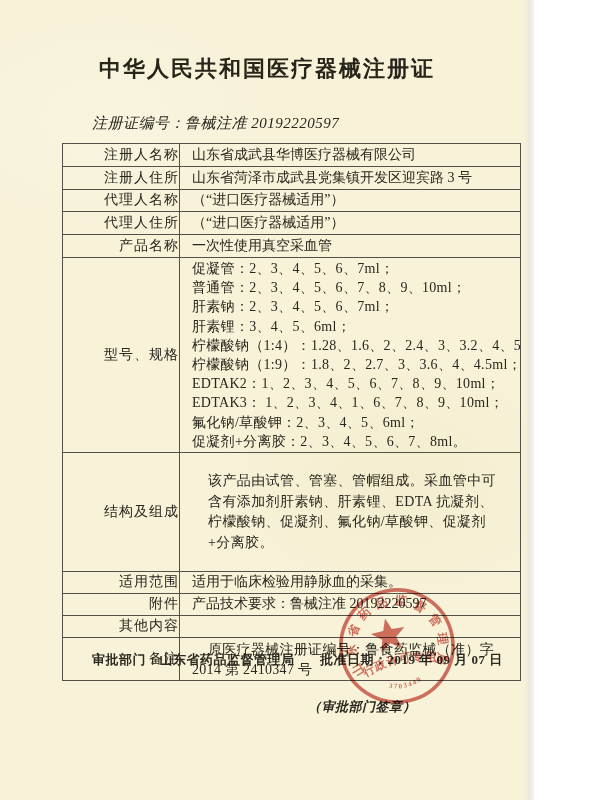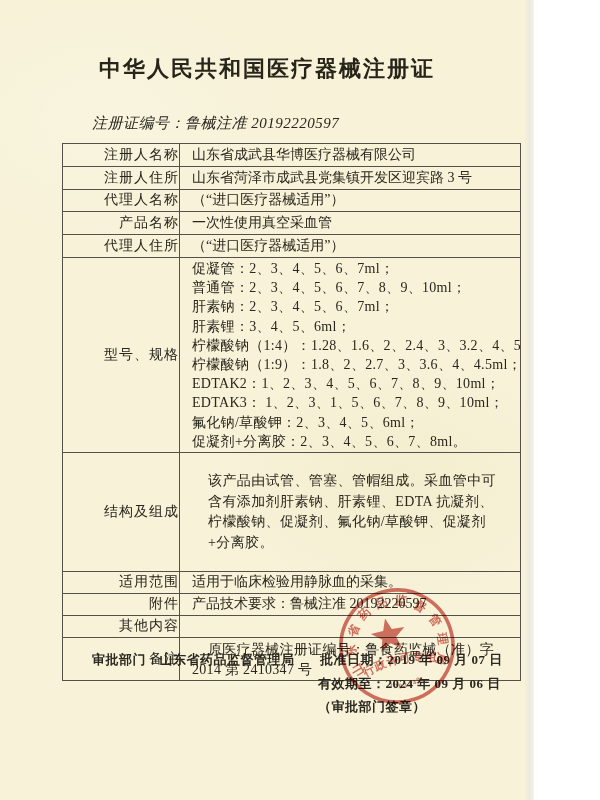--- a/index.html
+++ b/index.html
@@ -39,21 +39,21 @@
   tr.struct-row{height:64px}
   tr.struct-row td.val{vertical-align:top;padding:2px 8px 2px 12px;}
   .struct-p{margin:16px;line-height:20.5px;letter-spacing:.4px;}
   tr.remarks-row{height:41px}
   tr.remarks-row td.val{vertical-align:top;padding:2px 8px 0 12px;}
   .remarks-p{margin:0;line-height:20px;text-indent:16px;letter-spacing:.3px;}
   .foot{position:absolute;font-size:13px;font-weight:600;color:#2b2820;letter-spacing:.5px;}
   .foot-dept{left:92px;top:651px;}
   .foot-date1{left:320px;top:651px;}
   .foot-date2{left:318px;top:675px;}
-  .foot-sign{left:318px;top:698px;font-weight:600;}
+  .foot-sign{left:308px;top:698px;font-weight:600;font-style:italic;}
   .seal{
     position:absolute;left:335px;top:584px;width:124px;height:124px;
     transform:rotate(-12deg);opacity:.75;mix-blend-mode:multiply;
   }
   .seal text{font-family:"Liberation Serif","DejaVu Serif",serif;font-weight:600;}
 </style>
 </head>
 <body>
 
 <div class="page">
@@ -73,38 +73,38 @@
       </tr>
       <tr class="h23">
         <td class="lbl">注册人住所</td>
         <td class="val">山东省菏泽市成武县党集镇开发区迎宾路 3 号</td>
       </tr>
       <tr class="h22">
         <td class="lbl">代理人名称</td>
         <td class="val">（“进口医疗器械适用”）</td>
       </tr>
       <tr class="h23">
+        <td class="lbl">代理人住所</td>
+        <td class="val">（“进口医疗器械适用”）</td>
+      </tr>
+      <tr class="h23">
         <td class="lbl">产品名称</td>
         <td class="val">一次性使用真空采血管</td>
-      </tr>
-      <tr class="h23">
-        <td class="lbl">代理人住所</td>
-        <td class="val">（“进口医疗器械适用”）</td>
       </tr>
       <tr class="spec-row">
         <td class="lbl">型号、规格</td>
         <td class="val">
           <div class="spec-line">促凝管：2、3、4、5、6、7ml；</div>
           <div class="spec-line">普通管：2、3、4、5、6、7、8、9、10ml；</div>
           <div class="spec-line">肝素钠：2、3、4、5、6、7ml；</div>
           <div class="spec-line">肝素锂：3、4、5、6ml；</div>
           <div class="spec-line">柠檬酸钠（1:4）：1.28、1.6、2、2.4、3、3.2、4、5ml；</div>
           <div class="spec-line">柠檬酸钠（1:9）：1.8、2、2.7、3、3.6、4、4.5ml；</div>
           <div class="spec-line">EDTAK2：1、2、3、4、5、6、7、8、9、10ml；</div>
-          <div class="spec-line">EDTAK3： 1、2、3、1、5、6、7、8、9、10ml；</div>
+          <div class="spec-line">EDTAK3： 1、2、3、4、1、6、7、8、9、10ml；</div>
           <div class="spec-line">氟化钠/草酸钾：2、3、4、5、6ml；</div>
           <div class="spec-line">促凝剂+分离胶：2、3、4、5、6、7、8ml。</div>
         </td>
       </tr>
       <tr class="struct-row">
         <td class="lbl">结构及组成</td>
         <td class="val">
           <p class="struct-p">该产品由试管、管塞、管帽组成。采血管中可含有添加剂肝素钠、肝素锂、EDTA 抗凝剂、柠檬酸钠、促凝剂、氟化钠/草酸钾、促凝剂+分离胶。</p>
         </td>
       </tr>
@@ -126,21 +126,20 @@
           <p class="remarks-p">原医疗器械注册证编号：鲁食药监械（准）字 2014 第 2410347 号</p>
         </td>
       </tr>
     </tbody>
   </table>
 
   <div class="foot foot-dept"><span>审批部门：</span><span>山东省药品监督管理局</span></div>
 
   <div class="foot foot-date1"><span>批准日期：</span><span>2019 年 09 月 07 日</span></div>
 
-  <div class="foot foot-date2"><span>有效期至：</span><span>2024 年 09 月 06 日</span></div>
 
   <div class="foot foot-sign">（审批部门签章）</div>
 
   <svg class="seal" viewBox="0 0 124 124" aria-hidden="true">
     <defs>
       <path id="arcTop" d="M 25.6,83 A 42,42 0 1 1 98.4,83" fill="none"></path>
       <path id="arcMid" d="M 21,87 Q 62,71 103,87" fill="none"></path>
       <path id="arcBot" d="M 40,98 A 41,41 0 0 0 84,98" fill="none"></path>
     </defs>
     <circle cx="62" cy="62" r="56" fill="none" stroke="#c6453a" stroke-width="3.6"></circle>

